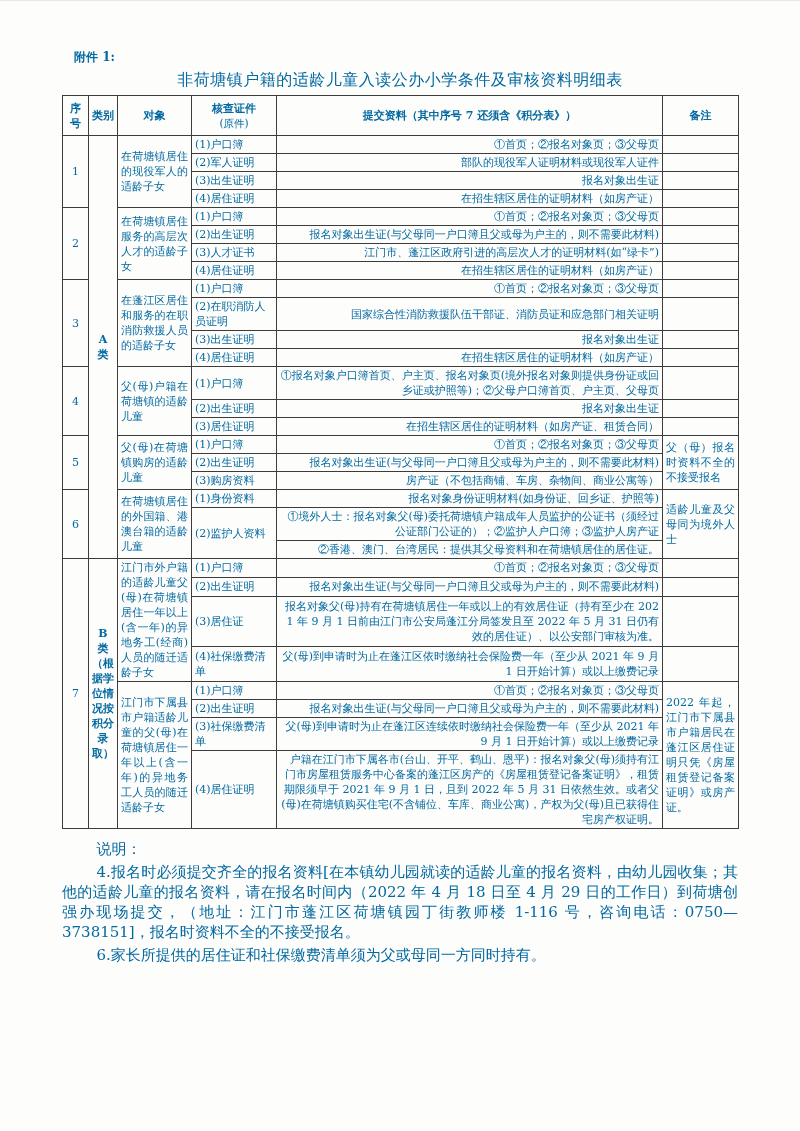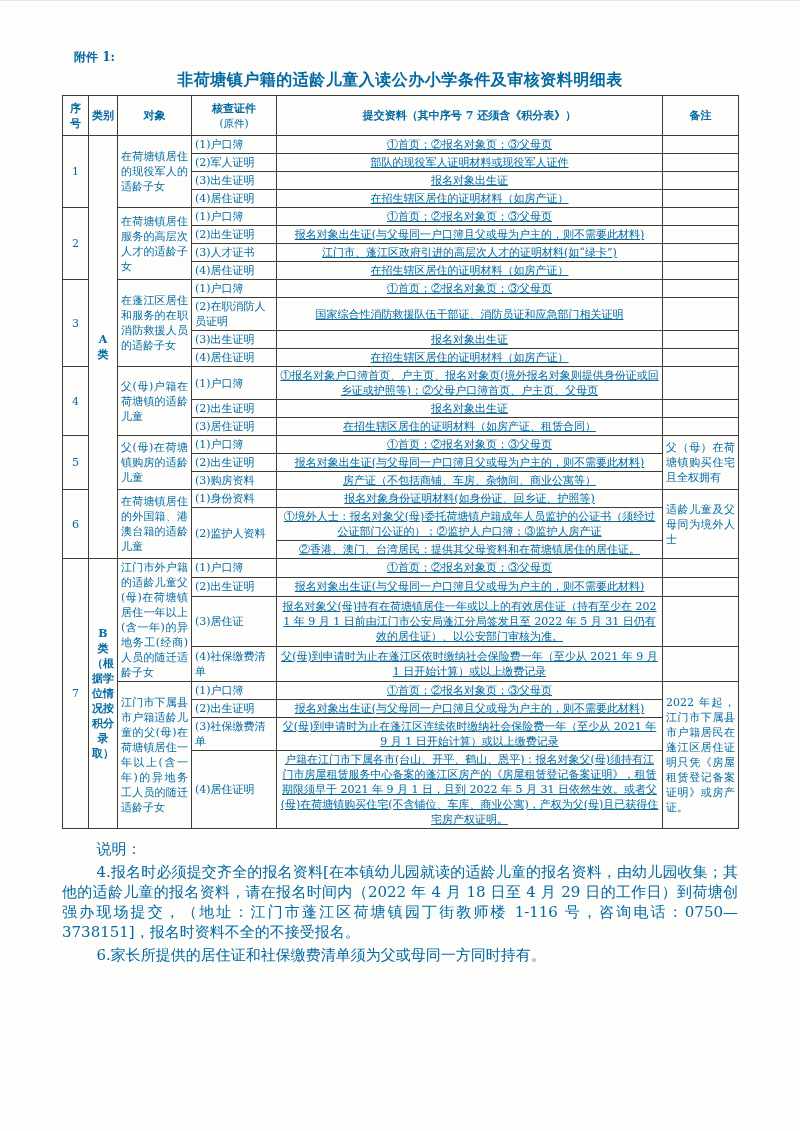--- a/index.html
+++ b/index.html
@@ -2,34 +2,34 @@
 <html><head>
 <meta charset="utf-8">
 <style>
   html,body{margin:0;padding:0;background:#e8e8e8;}
   .page{
     width:800px;height:1131px;margin:1px auto;background:#fdfdfc;
     box-sizing:border-box;padding:48px 62px 0 62px;overflow:hidden;
     font-family:"DejaVu Serif","Liberation Serif",serif;color:#0369a1;
   }
   .attachment{font-size:12px;font-weight:bold;margin:0 0 4px 12px;}
-  .title{font-size:16px;font-weight:bold;text-align:center;margin:0 0 4px 0;letter-spacing:.5px;}
+  .title{font-size:16px;font-weight:normal;text-align:center;margin:0 0 4px 0;letter-spacing:.5px;}
   table.main{border-collapse:collapse;width:676px;table-layout:fixed;}
   table.main td{
     border:1px solid #3c3c3c;padding:1px 3px;font-size:11px;line-height:15px;
     vertical-align:middle;word-break:break-all;box-sizing:border-box;
   }
   tr.head td{text-align:center;font-weight:bold;height:40px;padding:2px;}
   tr.head .sub{font-weight:normal;font-size:10.5px;}
   .b{font-weight:bold;}
   td.no{text-align:center;}
   td.cat{text-align:center;font-weight:bold;padding:1px 2px;border-radius:13px;}
   td.target{text-align:justify;padding:1px 4px;}
   td.doc{padding:1px 2px;}
-  td.mat{text-align:center;text-decoration:underline;}
+  td.mat{text-align:right;}
   td.remark{text-align:justify;padding:1px 4px;}
   tr.r{height:18px;}
   .notes{margin-top:10px;font-size:15px;line-height:20px;}
   .notes p{margin:0 0 3px 0;text-align:justify;}
   .notes p.lbl{text-indent:2.3em;font-weight:normal;}
   .notes p.note{text-indent:2.3em;}
   .notes p:nth-child(6),.notes p:nth-child(7){margin-top:8px;}
 </style>
 </head>
 <body>
@@ -147,21 +147,21 @@
       <td class="doc">(3)居住证明</td>
       <td class="mat">在招生辖区居住的证明材料（如房产证、租赁合同）</td>
       <td class="remark"></td>
     </tr>
 
     <tr class="r">
       <td class="no" rowspan="3">5</td>
       <td class="target" rowspan="3">父(母)在荷塘镇购房的适龄儿童</td>
       <td class="doc">(1)户口簿</td>
       <td class="mat">①首页；②报名对象页；③父母页</td>
-      <td class="remark" rowspan="3">父（母）在荷塘镇购买住宅且全权拥有</td>
+      <td class="remark" rowspan="3">父（母）报名时资料不全的不接受报名</td>
     </tr>
     <tr class="r">
       <td class="doc">(2)出生证明</td>
       <td class="mat">报名对象出生证(与父母同一户口簿且父或母为户主的，则不需要此材料)</td>
     </tr>
     <tr class="r">
       <td class="doc">(3)购房资料</td>
       <td class="mat">房产证（不包括商铺、车房、杂物间、商业公寓等）</td>
     </tr>
 

